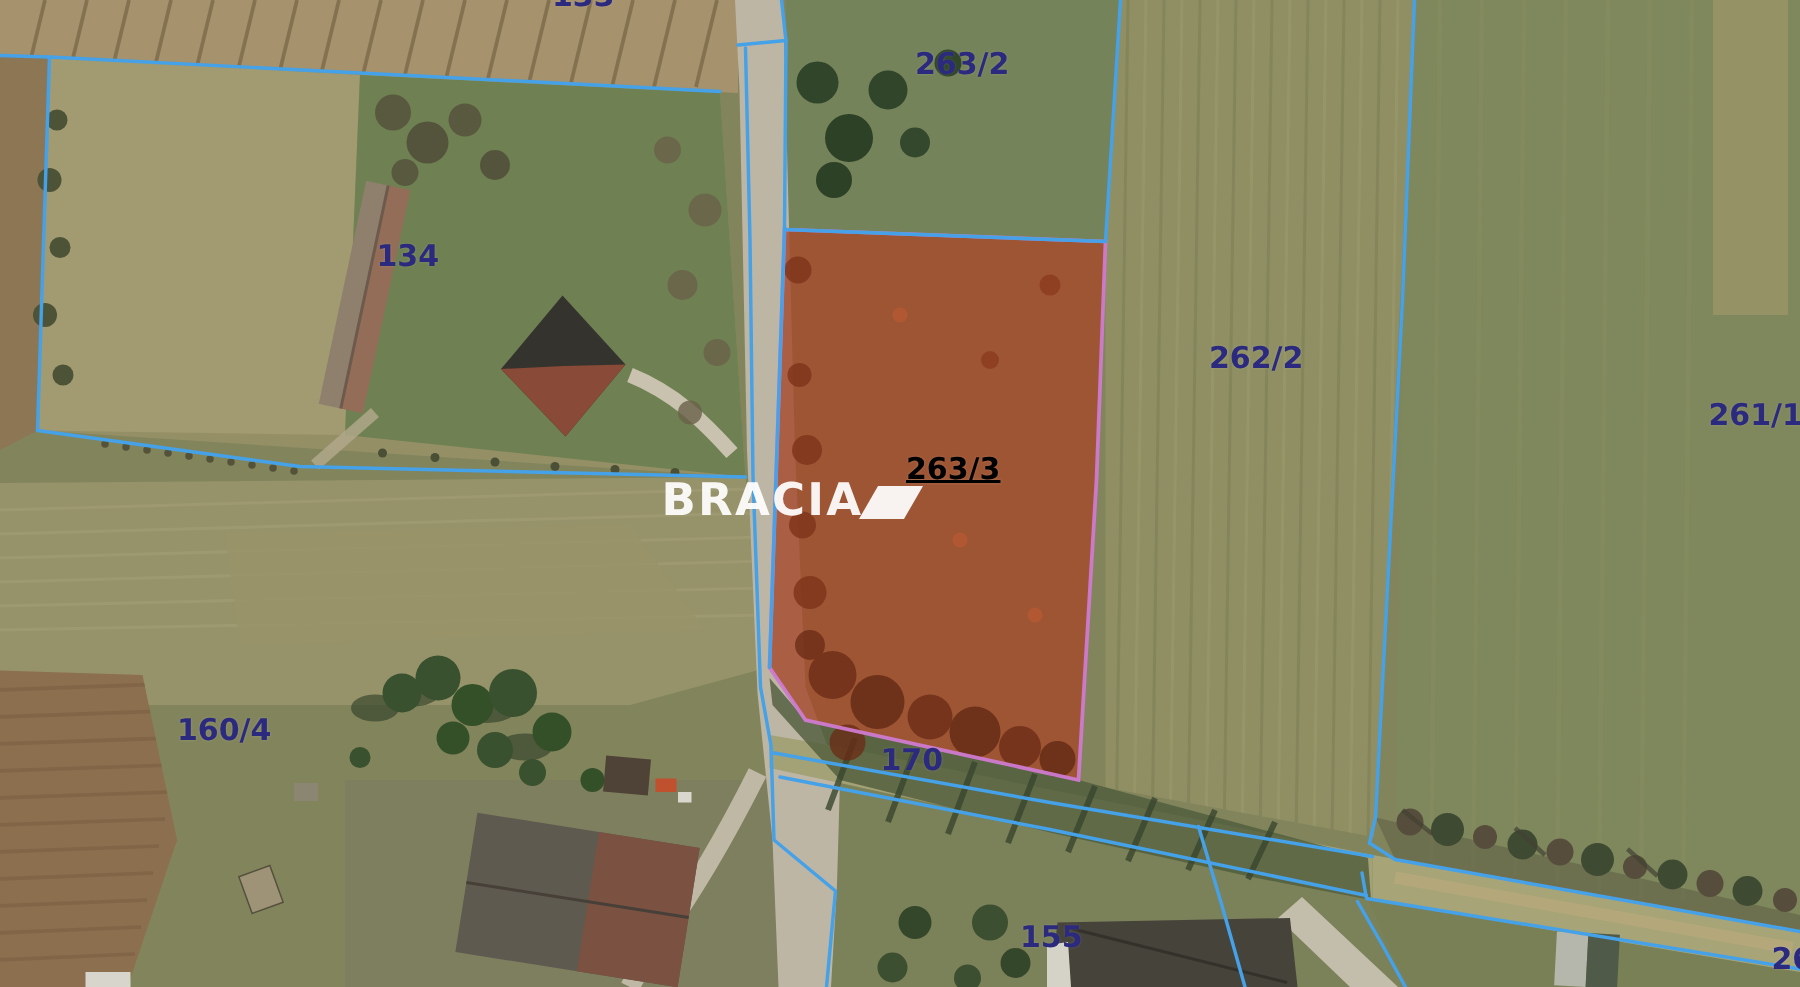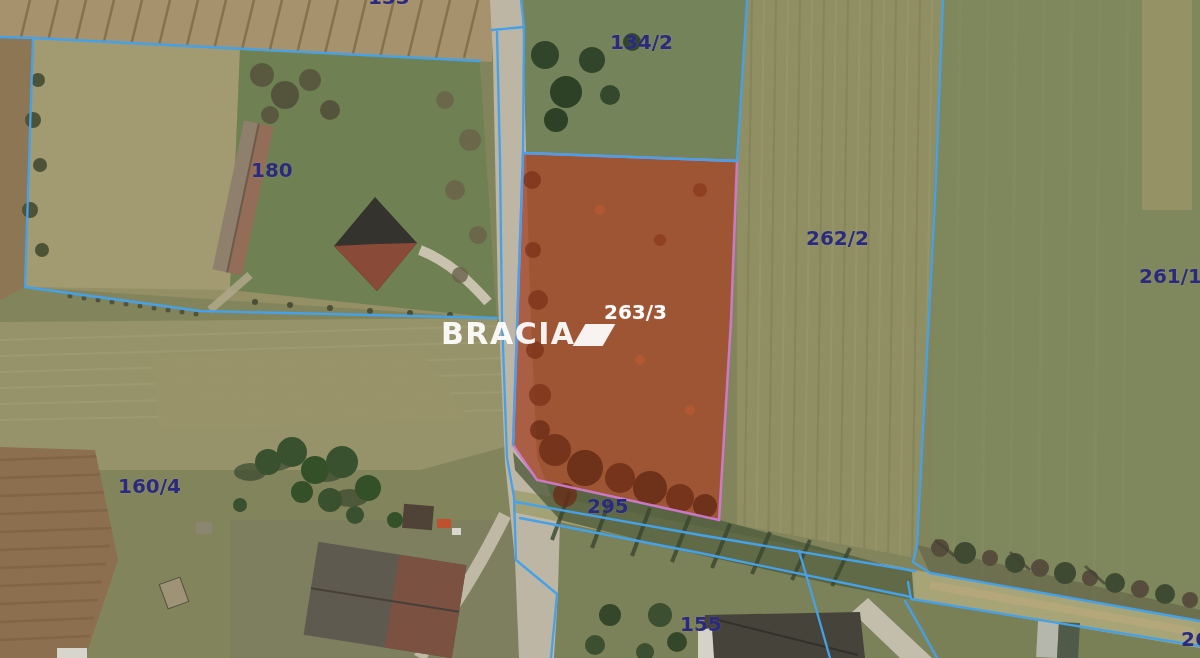--- a/index.html
+++ b/index.html
@@ -1,21 +1,21 @@
 <!DOCTYPE html>
 <html><head>
 <meta charset="utf-8">
 <style>
   html,body{margin:0;padding:0;background:#222;}
   .stage{position:relative;width:1200px;height:658px;overflow:hidden;
          background:#82855c;font-family:"DejaVu Sans",sans-serif;}
   .stage svg{position:absolute;left:0;top:0;}
   .plabel{position:absolute;font-weight:bold;font-size:20px;color:#2b2a7e;
           white-space:nowrap;text-shadow:0 0 2px rgba(255,255,255,0.15);}
-  .plabel.purple{color:#ffffff;}
+  .plabel.purple{color:#000000;text-decoration:underline;}
   .watermark{position:absolute;left:441px;top:316px;display:flex;align-items:center;
              font-size:30px;font-weight:bold;letter-spacing:1.5px;
              color:rgba(255,255,255,0.93);justify-content:space-between;}
   .logo-mark{display:inline-block;width:30px;height:22px;margin:2px 8px 0 3px;
              background:rgba(255,255,255,0.93);transform:skewX(-30deg);}
 </style>
 </head>
 <body>
 
 <div class="stage">
@@ -312,26 +312,26 @@
     <polyline points="913,562 930,573 1200,621"></polyline>
     <polyline points="908,582 911,599 1200,646"></polyline>
     <polyline points="905,601 921,629 937,658"></polyline>
     <polyline points="516,502 700,535 915,571"></polyline>
     <polyline points="520,518 700,553 911,597"></polyline>
     <polyline points="799,551 815,605 830,658"></polyline>
   </g>
 </svg>
 
   <div class="plabel" style="left:368px;top:-15px;">133</div>
-  <div class="plabel" style="left:251px;top:158px;">180</div>
-  <div class="plabel" style="left:610px;top:30px;">134/2</div>
+  <div class="plabel" style="left:251px;top:158px;">134</div>
+  <div class="plabel" style="left:610px;top:30px;">263/2</div>
   <div class="plabel" style="left:806px;top:226px;">262/2</div>
   <div class="plabel" style="left:1139px;top:264px;">261/1</div>
   <div class="plabel purple" style="left:604px;top:300px;">263/3</div>
-  <div class="plabel" style="left:587px;top:494px;">295</div>
+  <div class="plabel" style="left:587px;top:494px;">170</div>
   <div class="plabel" style="left:118px;top:474px;">160/4</div>
   <div class="plabel" style="left:680px;top:612px;">155</div>
   <div class="plabel" style="left:1181px;top:627px;">26</div>
 
   <div class="watermark">
     <span>BRACIA</span>
     <span class="logo-mark"></span>
   </div>
 </div>
 

